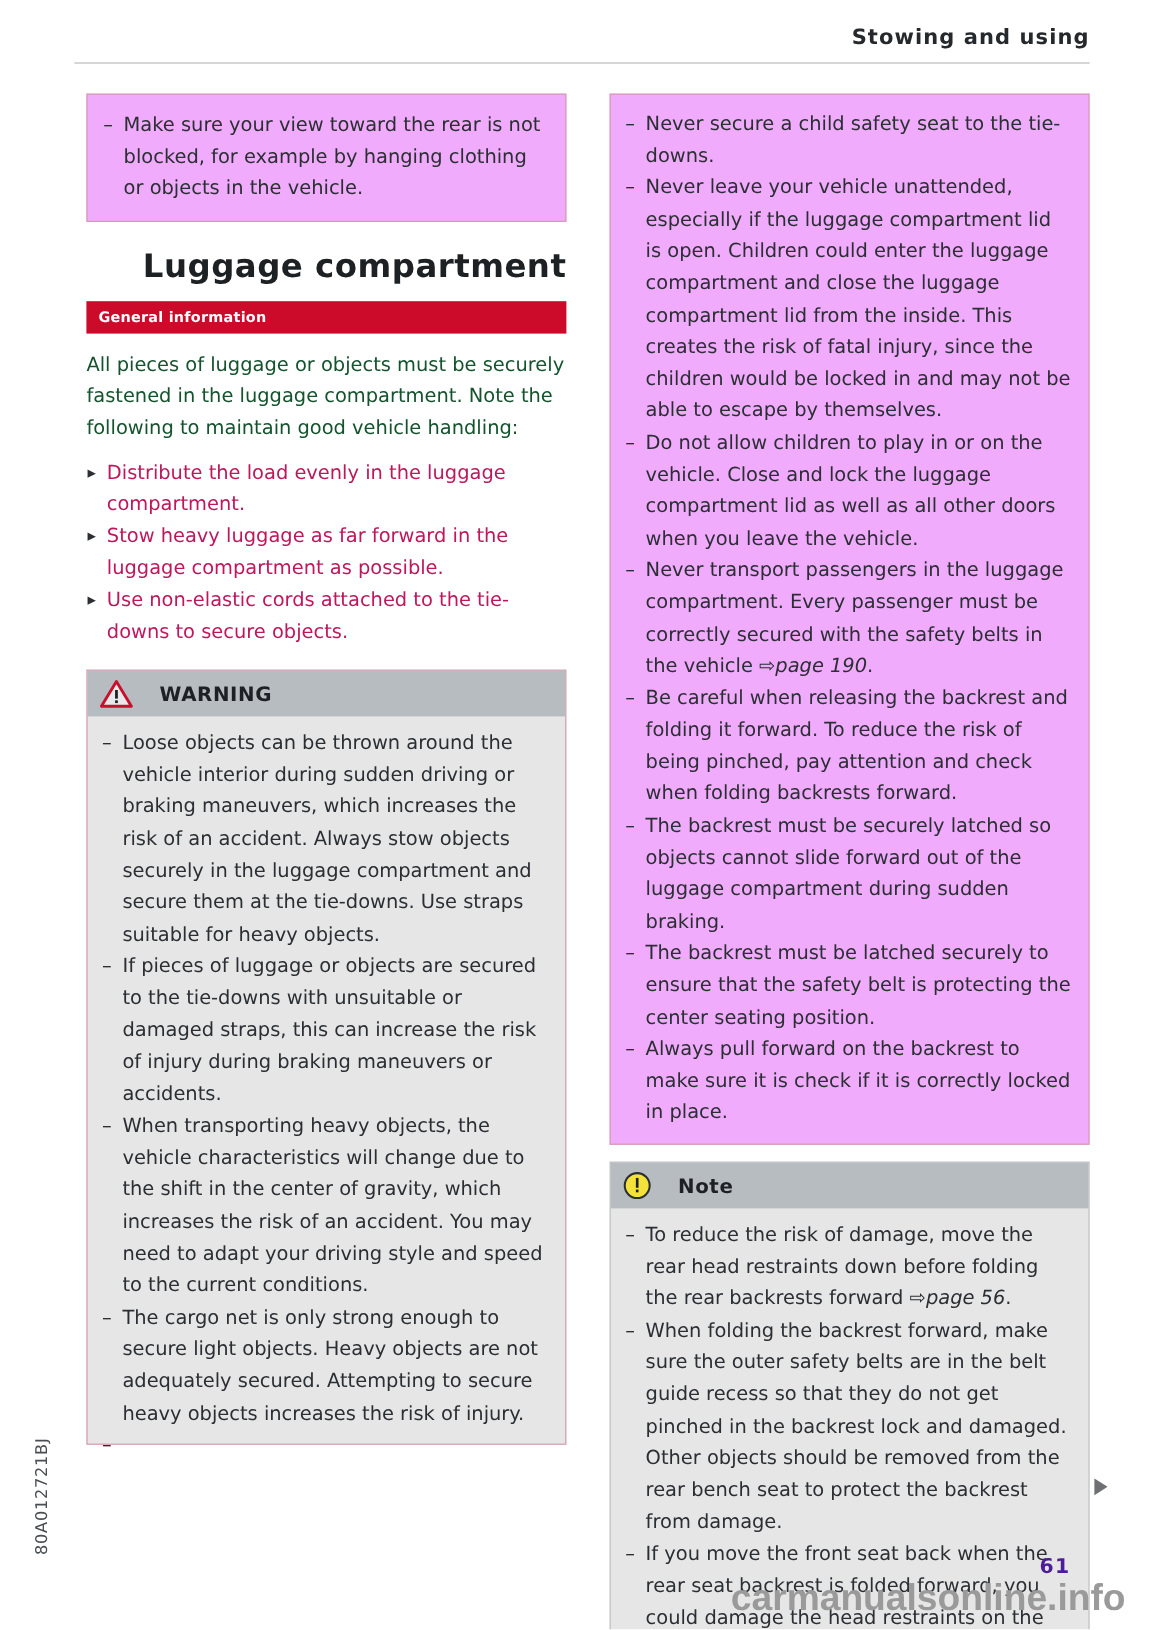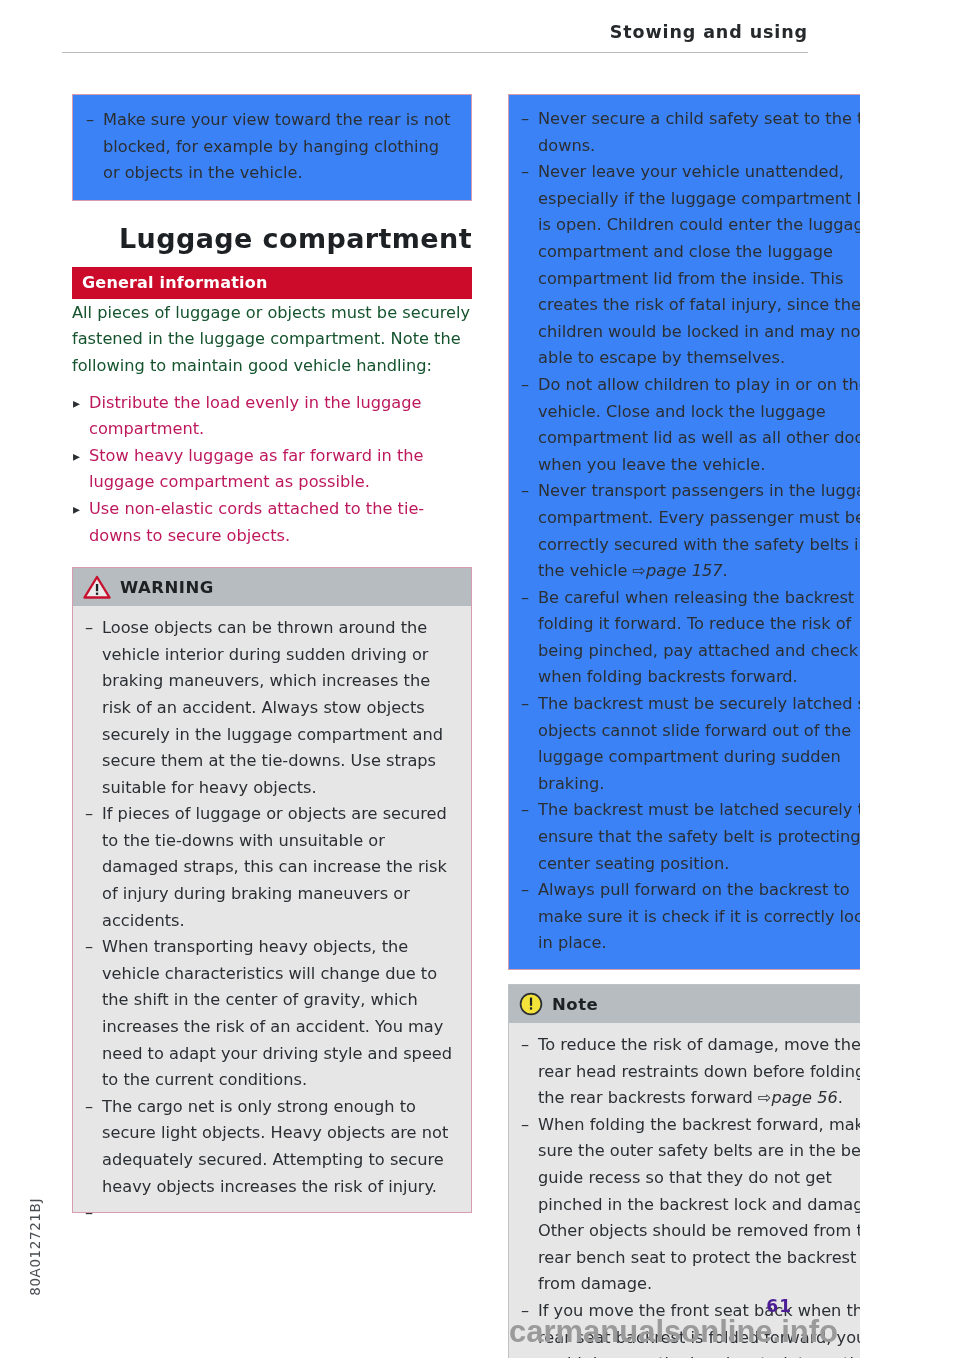--- a/index.html
+++ b/index.html
@@ -4,21 +4,21 @@
 <style>
   * { box-sizing: border-box; margin: 0; padding: 0; }
   html, body {
     width: 960px;
     height: 1358px;
     background: #ffffff;
     font-family: "DejaVu Sans", sans-serif;
   }
   .page {
     position: relative;
-    width: 860px;
+    width: 960px;
     height: 1358px;
     background: #ffffff;
     overflow: hidden;
   }
 
   
   .header {
     position: absolute;
     top: 22px;
     left: 62px;
@@ -47,36 +47,35 @@
     position: absolute;
     top: 78px;
     width: 400px;
   }
   .col-left  { left: 72px; }
   .col-right { left: 508px; }
 
   
   .alert-box {
     border: 1.5px solid #d79caf;
-    background: #3b82f6;
+    background: #f0abfc;
     padding: 11px 14px 12px 12px;
-    margin-top: 16px;
   }
   .alert-box.plain { padding: 12px 14px 13px 13px; }
 
   .titled-box {
     border: 1.5px solid #d79caf;
     background: #e6e6e6;
   }
   .titled-box.gray-border { border-color: #bfc2c4; }
   .box-head {
     background: #b6bcc0;
     display: flex;
     align-items: center;
-    gap: 9px;
+    gap: 22px;
     padding: 7px 12px 7px 10px;
   }
   .box-head-label {
     font-size: 16.5px;
     font-weight: bold;
     color: #1d2124;
     letter-spacing: 0.5px;
   }
   .box-body { padding: 9px 14px 12px 12px; }
 
@@ -127,25 +126,25 @@
     font-size: 27px;
     font-weight: bold;
     letter-spacing: 0.4px;
     color: #1d2124;
     margin: 22px 0 13px 0;
     text-align: right;
   }
   .section-bar {
     background: #cc0a2a;
     color: #ffffff;
-    font-size: 16px;
+    font-size: 12px;
     font-weight: bold;
     letter-spacing: 0.2px;
     padding: 6px 0 7px 10px;
-    margin-bottom: 1px;
+    margin-bottom: 13px;
   }
 
   .xref {
     font-style: italic;
     white-space: nowrap;
   }
   .xref-arrow { font-style: normal; }
 
   
   .mt14 { margin-top: 14px; }
@@ -252,22 +251,22 @@
 
   </div>
 
   <div class="col col-right">
 
     <div class="alert-box">
       <ul class="dash-list">
         <li>Never secure a child safety seat to the tie-downs.</li>
         <li>Never leave your vehicle unattended, especially if the luggage compartment lid is open. Children could enter the luggage compartment and close the luggage compartment lid from the inside. This creates the risk of fatal injury, since the children would be locked in and may not be able to escape by themselves.</li>
         <li>Do not allow children to play in or on the vehicle. Close and lock the luggage compartment lid as well as all other doors when you leave the vehicle.</li>
-        <li><span>Never transport passengers in the luggage compartment. Every passenger must be correctly secured with the safety belts in the vehicle </span><span class="xref"><span class="xref-arrow">⇨</span><span>page 157</span></span><span>.</span></li>
-        <li>Be careful when releasing the backrest and folding it forward. To reduce the risk of being pinched, pay attached and check when folding backrests forward.</li>
+        <li><span>Never transport passengers in the luggage compartment. Every passenger must be correctly secured with the safety belts in the vehicle </span><span class="xref"><span class="xref-arrow">⇨</span><span>page 190</span></span><span>.</span></li>
+        <li>Be careful when releasing the backrest and folding it forward. To reduce the risk of being pinched, pay attention and check when folding backrests forward.</li>
         <li>The backrest must be securely latched so objects cannot slide forward out of the luggage compartment during sudden braking.</li>
         <li>The backrest must be latched securely to ensure that the safety belt is protecting the center seating position.</li>
         <li>Always pull forward on the backrest to make sure it is check if it is correctly locked in place.</li>
       </ul>
     </div>
 
     <div class="titled-box gray-border mt14">
       <div class="box-head">
         <span>
           <svg class="note-circle" viewBox="0 0 24 24" xmlns="http://www.w3.org/2000/svg">

